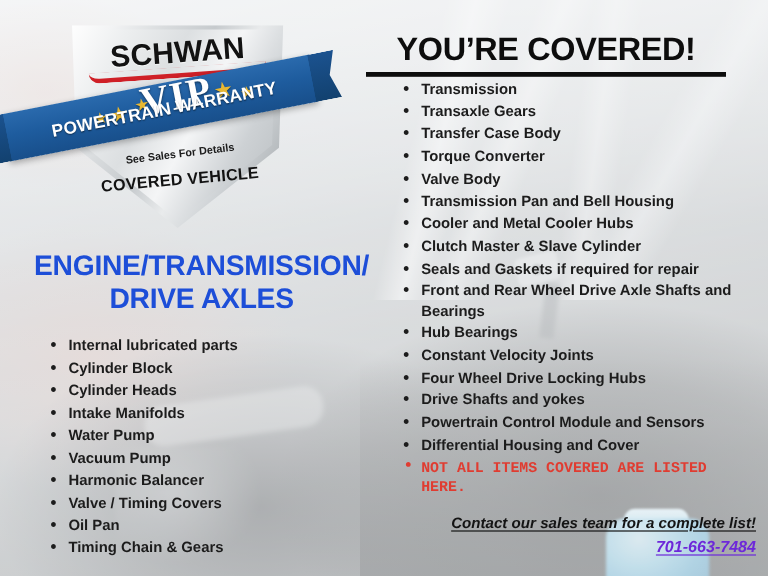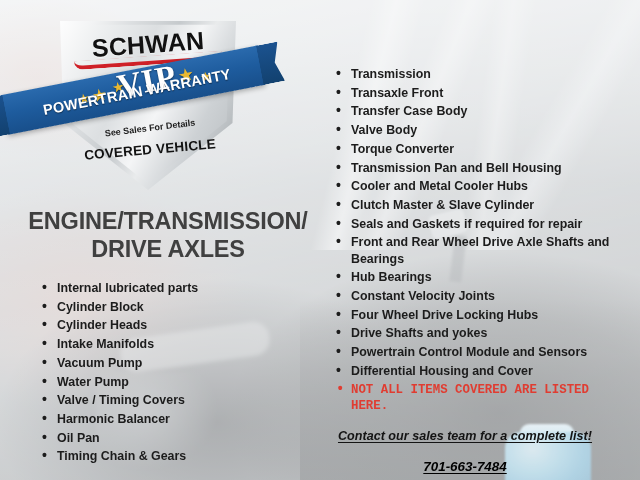--- a/index.html
+++ b/index.html
@@ -133,21 +133,21 @@
   }
   .cov-veh {
     position:absolute; left:66px; top:134px; width:136px; text-align:center;
     font-size:13.5px; font-weight:900; color:#121212; transform:rotate(-5deg);
     letter-spacing:.2px;
   }
 
   
   .left-heading {
     position:absolute; left:8px; top:208px; width:320px; text-align:center;
-    font-size:23.5px; font-weight:700; color:#404040; line-height:1.18;
+    font-size:23.5px; font-weight:700; color:#1d4ed8; line-height:1.18;
     letter-spacing:-.2px;
   }
   .right-heading {
     position:absolute; left:305px; top:26px; width:300px; text-align:center;
     font-size:27px; font-weight:900; color:#0d0d0d; letter-spacing:-.3px;
     padding-bottom:3px;
   }
   .right-heading .ul {
     display:block; height:4px; background:#0d0d0d; margin-top:3px;
   }
@@ -163,28 +163,28 @@
     font-size:14px; line-height:1.25; color:#1c1c1c;
   }
   .lst li.warn, .lst li.warn::before { color:#e03c31;font-family:Liberation Mono, monospace; }
 
   #left-list  { position:absolute; left:41px;  top:280px; width:260px;
                 font-size:12.4px; line-height:1.30; }
   #right-list { position:absolute; left:335px; top:66px;  width:292px;
                 font-size:12.4px; line-height:1.30; }
 
   
-  .footer { position:absolute; left:300px; top:429px; width:330px; text-align:center; }
+  .footer { position:absolute; left:300px; top:429px; width:330px; text-align:right; }
   .footer .line1 {
     font-size:12.6px; font-weight:700; font-style:italic; color:#141414;
     text-decoration:underline; text-underline-offset:2px;
   }
   .footer .line2 {
-    margin-top:16px; font-size:13.4px; font-weight:700; font-style:italic;
-    color:#000000; text-decoration:underline; text-underline-offset:2px;
+    margin-top:5px; font-size:13.4px; font-weight:700; font-style:italic;
+    color:#6d28d9; text-decoration:underline; text-underline-offset:2px;
   }
 </style>
 </head>
 <body>
 
 <div id="bg">
   <div class="bg-base"></div>
   <div class="streaks"></div>
   <div class="eng4"></div>
   <div class="eng5"></div>
@@ -210,51 +210,55 @@
     <div class="star s2">★</div>
     <div class="star s3">★</div>
     <div class="star s4">★</div>
     <div class="star s5">★</div>
     <div class="vip">VIP</div>
     <div class="ptw">POWERTRAIN WARRANTY</div>
     <div class="see-sales">See Sales For Details</div>
     <div class="cov-veh">COVERED VEHICLE</div>
   </div>
 
+  <div class="right-heading">
+    <span>YOU’RE COVERED!</span>
+    <span class="ul"></span>
+  </div>
 
   <div class="left-heading">ENGINE/TRANSMISSION/ DRIVE AXLES</div>
 
   <ul class="lst" id="right-list">
       <li>Transmission</li>
-      <li>Transaxle Front</li>
+      <li>Transaxle Gears</li>
       <li>Transfer Case Body</li>
+      <li>Torque Converter</li>
       <li>Valve Body</li>
-      <li>Torque Converter</li>
       <li>Transmission Pan and Bell Housing</li>
       <li>Cooler and Metal Cooler Hubs</li>
       <li>Clutch Master &amp; Slave Cylinder</li>
       <li>Seals and Gaskets if required for repair</li>
       <li>Front and Rear Wheel Drive Axle Shafts and Bearings</li>
       <li>Hub Bearings</li>
       <li>Constant Velocity Joints</li>
       <li>Four Wheel Drive Locking Hubs</li>
       <li>Drive Shafts and yokes</li>
       <li>Powertrain Control Module and Sensors</li>
       <li>Differential Housing and Cover</li>
       <li class="warn">NOT ALL ITEMS COVERED ARE LISTED HERE.</li>
     </ul>
   <ul class="lst" id="left-list">
       <li>Internal lubricated parts</li>
       <li>Cylinder Block</li>
       <li>Cylinder Heads</li>
       <li>Intake Manifolds</li>
+      <li>Water Pump</li>
       <li>Vacuum Pump</li>
-      <li>Water Pump</li>
+      <li>Harmonic Balancer</li>
       <li>Valve / Timing Covers</li>
-      <li>Harmonic Balancer</li>
       <li>Oil Pan</li>
       <li>Timing Chain &amp; Gears</li>
     </ul>
 
   <div class="footer">
     <div class="line1">Contact our sales team for a complete list!</div>
     <div class="line2">701-663-7484</div>
   </div>
 
 </div>

